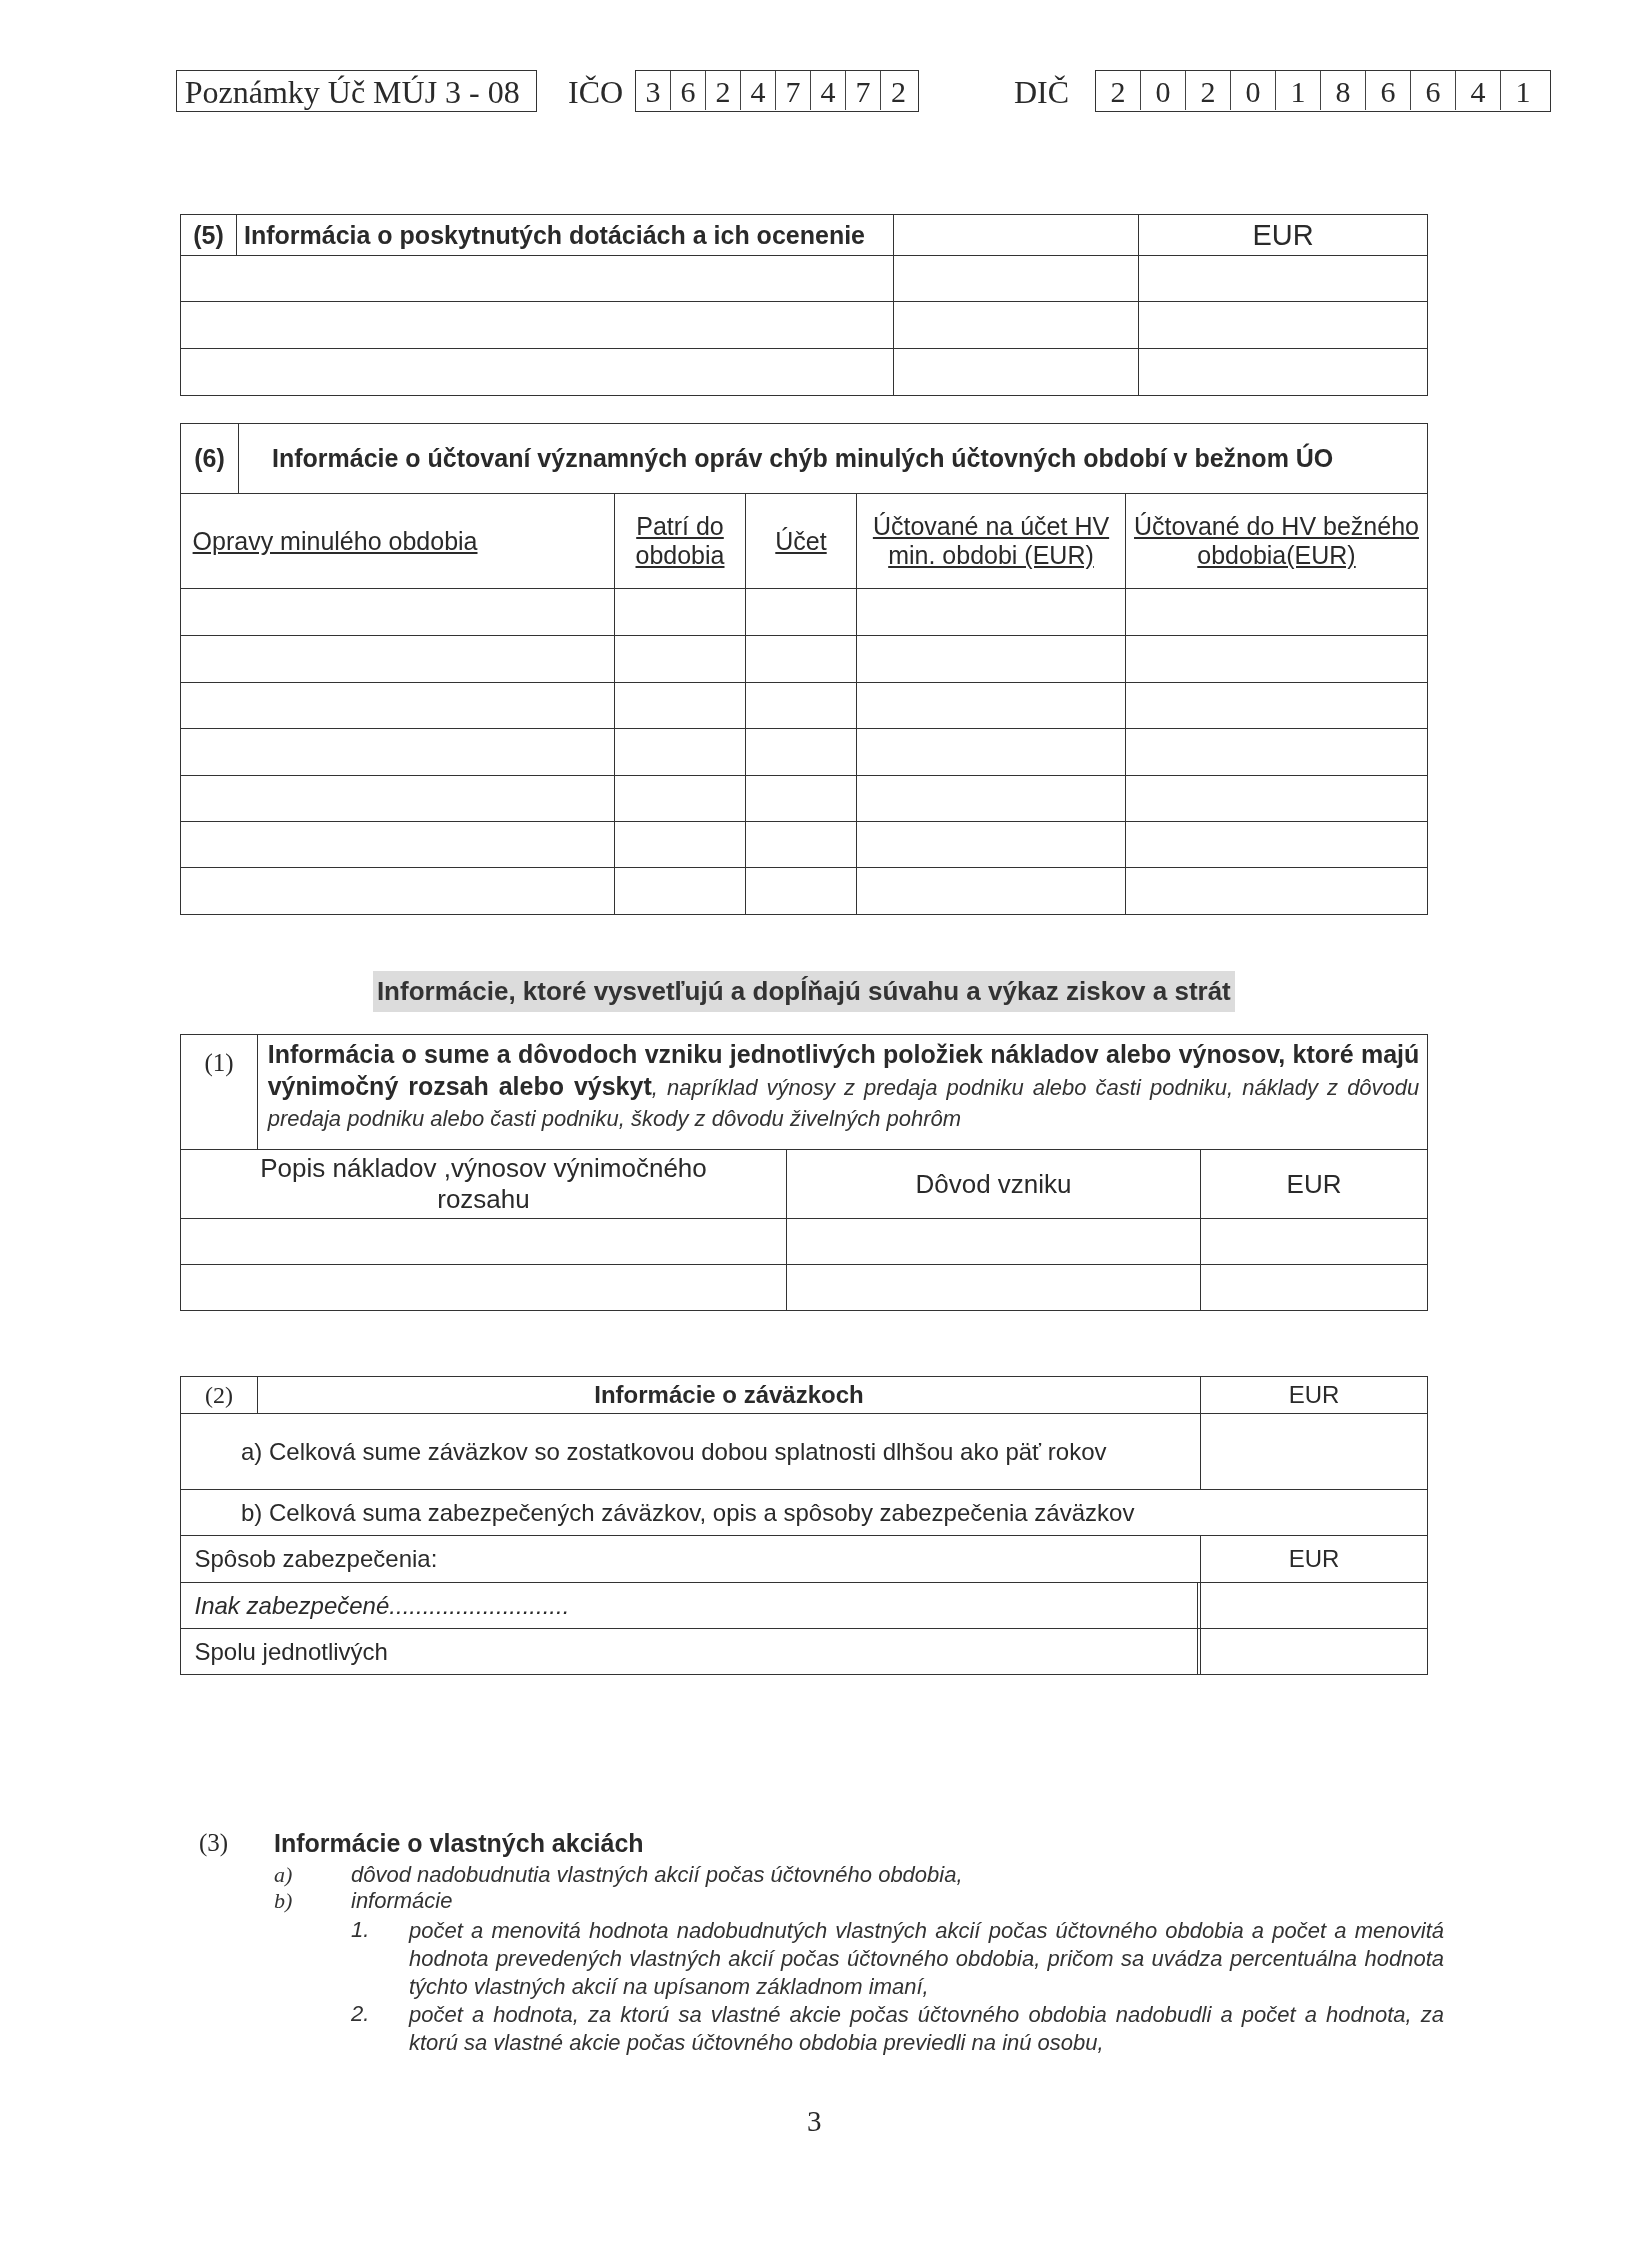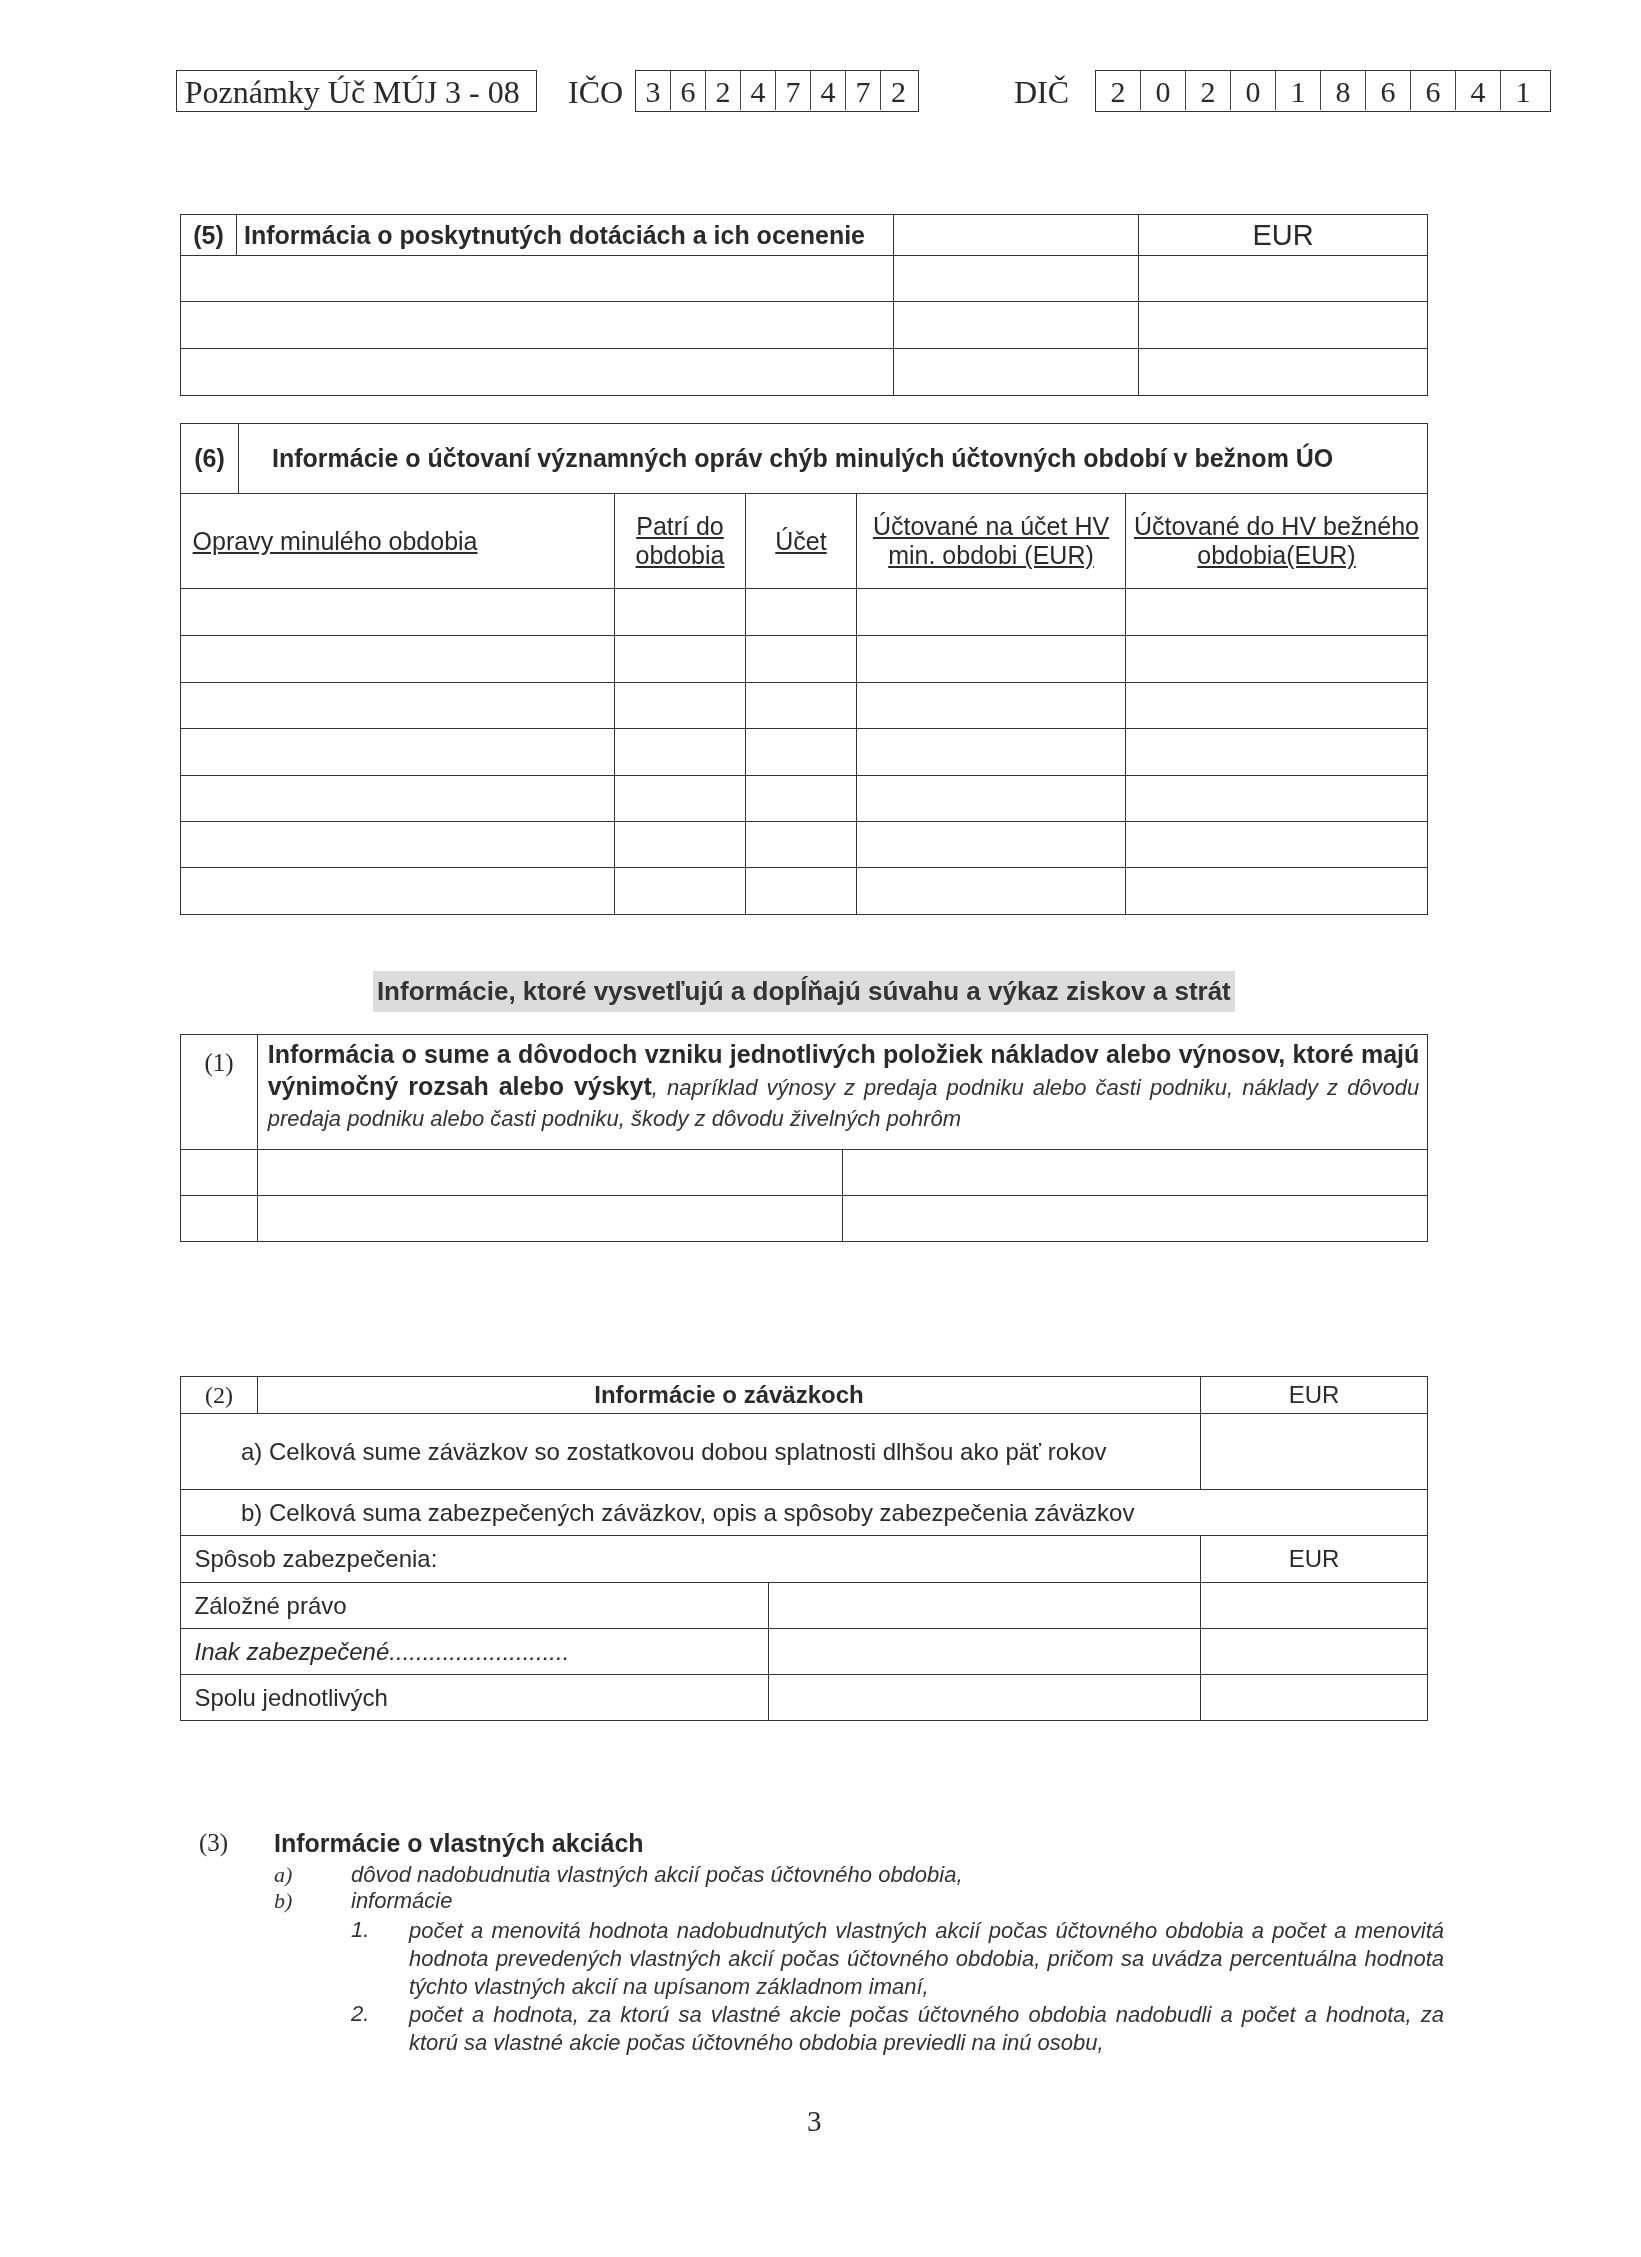--- a/index.html
+++ b/index.html
@@ -154,20 +154,25 @@
 <div class="abs banner">Informácie, ktoré vysvetľujú a dopĺňajú súvahu a výkaz ziskov a strát</div>
 
 <table style="left:180px; top:1034px; width:1248px;">
   <tbody>
       <tr style="height:115px;">
     <td class="serif center" style="width:77px; font-size:25px; vertical-align:top; padding-top:13.5px;">(1)</td>
     <td colspan="3" style="padding:3.9px 7.7px 13.5px 9.7px; line-height:29px; text-align:justify;">
       <span class="th-bold">Informácia o sume a dôvodoch vzniku jednotlivých položiek nákladov alebo výnosov, ktoré majú výnimočný rozsah alebo výskyt</span><span class="it">, napríklad výnosy z predaja podniku alebo časti podniku, náklady z dôvodu predaja podniku alebo časti podniku, škody z dôvodu živelných pohrôm</span>
     </td>
   </tr>
+  <tr style="height:69px;" class="cell-text">
+    <td colspan="2" class="center" style="font-size:26px; line-height:31px; padding:0 39px;">Popis nákladov ,výnosov výnimočného rozsahu</td>
+    <td class="center" style="width:414px; font-size:26px;">Dôvod vzniku</td>
+    <td class="center" style="width:227px; font-size:26px;">EUR</td>
+  </tr>
   <tr style="height:46px;">
         <td colspan="2"></td>
         <td></td>
         <td></td>
       </tr>
   <tr style="height:46px;">
         <td colspan="2"></td>
         <td></td>
         <td></td>
       </tr>
@@ -185,25 +190,20 @@
     <td colspan="3" class="cell-text" style="padding:0 77px 0 60px; line-height:31px; font-size:24px; text-indent:-29px; padding-left:89px;">a)  Celková sume záväzkov so zostatkovou dobou splatnosti dlhšou ako päť rokov</td>
     <td></td>
   </tr>
   <tr style="height:46px;">
     <td colspan="4" class="cell-text" style="padding-left:60px; font-size:24px;">b)  Celková suma zabezpečených záväzkov, opis a spôsoby zabezpečenia záväzkov</td>
   </tr>
   <tr style="height:47px;">
     <td colspan="3" class="cell-text" style="padding-left:13.5px; font-size:24px;">Spôsob zabezpečenia:</td>
     <td class="cell-text center" style="font-size:24px;">EUR</td>
   </tr>
-  <tr style="height:46px;">
-    <td colspan="2" class="cell-text" style="padding-left:13.5px; font-size:24px;">Záložné právo</td>
-    <td style="width:432px;"></td>
-        <td></td>
-  </tr>
   <tr style="height:46px;font-style:italic;">
     <td colspan="2" class="cell-text" style="padding-left:13.5px; font-size:24px;">Inak zabezpečené...........................</td>
     <td></td>
         <td></td>
   </tr>
   <tr style="height:46px;">
     <td colspan="2" class="cell-text" style="padding-left:13.5px; font-size:24px;">Spolu jednotlivých</td>
     <td></td>
         <td></td>
   </tr>

